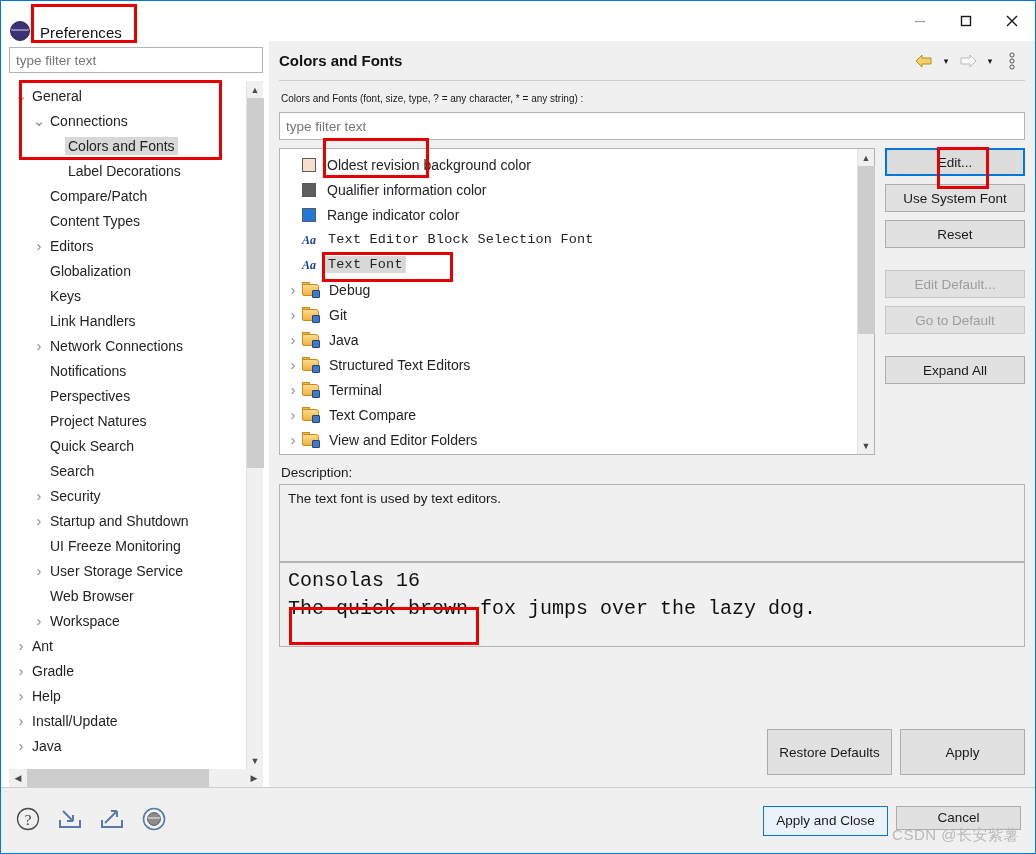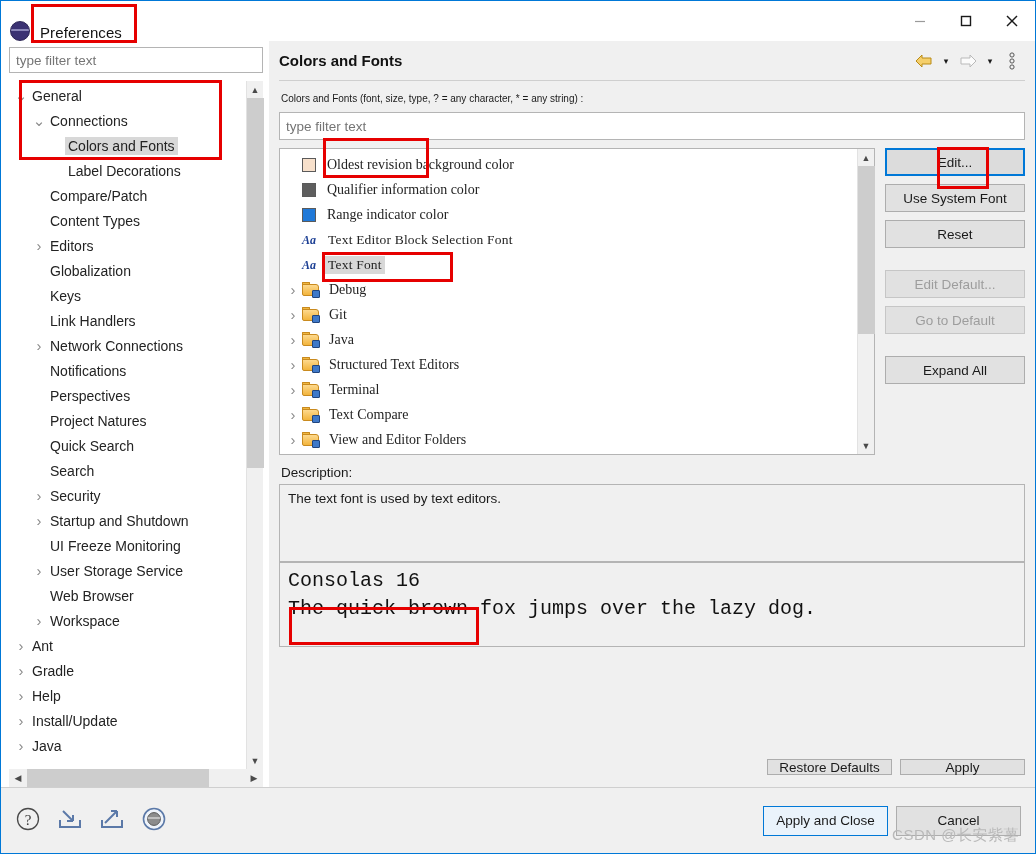--- a/index.html
+++ b/index.html
@@ -155,21 +155,21 @@
     border:1px solid #c98a1e; border-radius:1px 3px 2px 2px;
   }
   .folder .ftab {
     position:absolute; left:0; top:0px; width:8px; height:3px;
     background:#f0b73f; border:1px solid #c98a1e; border-bottom:0; border-radius:1px 1px 0 0;
   }
   .folder .fbadge {
     position:absolute; right:0px; bottom:-1px; width:8px; height:8px;
     background:#3f79c8; border:1px solid #20457e; border-radius:1px;
   }
-  .lrow .llabel { padding:1px 3px;font-family:Liberation Serif, serif; }
+  .lrow .llabel { padding:1px 3px; }
   .lrow.sel .llabel { background:#d8d8d8; }
   .mono { font-family:"Liberation Mono", monospace; font-size:13.5px; letter-spacing:0.2px; }
   .pad-l1 { padding-left:4px; }
   .pad-l2 { padding-left:22px; }
 
   #btncol { width:140px; flex:0 0 140px; margin-left:10px; display:flex; flex-direction:column; gap:8px; }
   .btn {
     height:28px; background:#e1e1e1; border:1px solid #adadad;
     font-family:"Liberation Sans", sans-serif; font-size:13.5px; color:#1a1a1a;
     display:flex; align-items:center; justify-content:center;
@@ -189,38 +189,38 @@
     height:85px; border:1px solid #b4b4b4; background:#f0f0f0;
     padding:4px 8px;
     font-family:"Liberation Mono", monospace;
     font-size:20px; color:#111; line-height:1.42;
   }
 
   #pane-bottom {
     margin-top:auto; padding:14px 0 12px 0;
     display:flex; justify-content:flex-end; gap:8px;
   }
-  .btn-wide { width:125px; height:16px; }
+  .btn-wide { width:125px; height:46px; }
 
   
   #footer {
     height:66px; min-height:66px;
     border-top:1px solid #cfcfcf;
     background:#f0f0f0;
     display:flex; align-items:center;
     padding:0 14px;
   }
   #footer-icons { display:flex; align-items:center; gap:16px; }
   #footer-btns { margin-left:auto; display:flex; gap:8px; }
   #apply-close {
     width:125px; height:30px; background:#eaf3fb; border:1px solid #0078d7;
     font-family:"Liberation Sans", sans-serif; font-size:13.5px; color:#1a1a1a;
     display:flex; align-items:center; justify-content:center;
   }
-  #cancel-btn { width:125px; height:30px; }
+  #cancel-btn { width:125px; height:24px; }
 
   
   .anno {
     position:absolute; border:3px solid #e60000;
     pointer-events:none; z-index:50;
   }
   #watermark {
     position:absolute; right:16px; bottom:8px;
     font-size:15px; color:#b9b9b9; letter-spacing:0.5px;
     z-index:40; white-space:nowrap;

